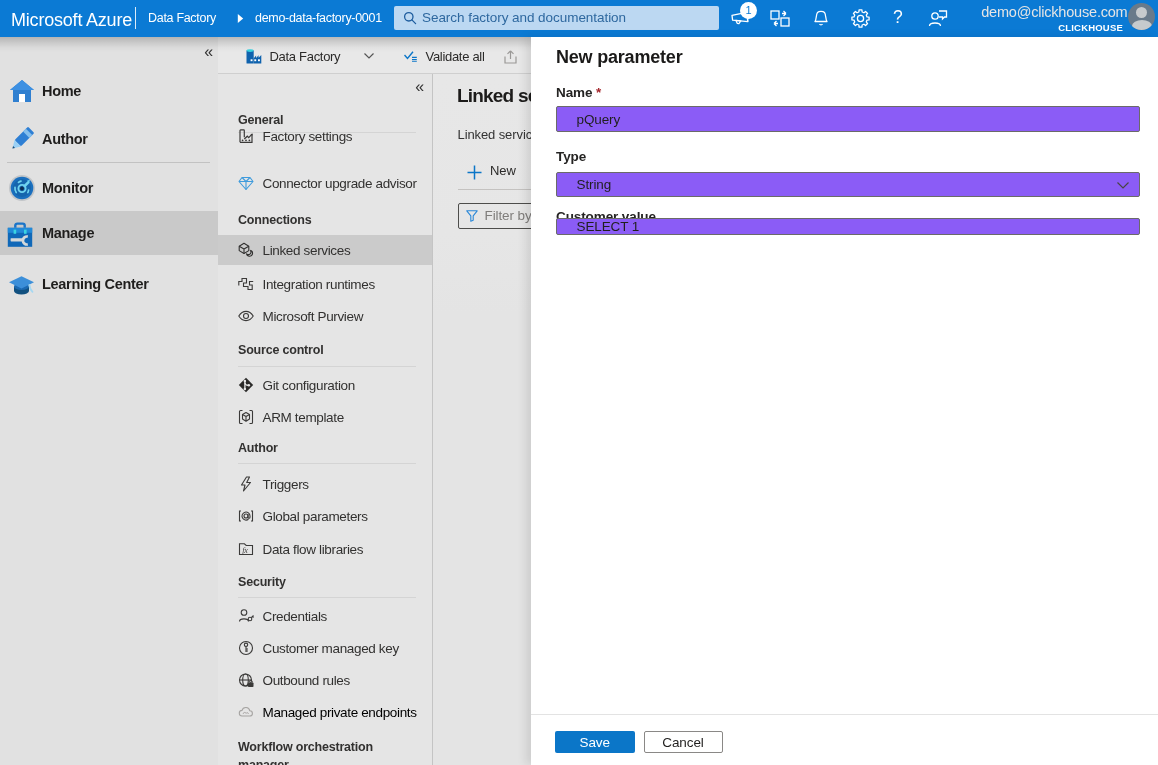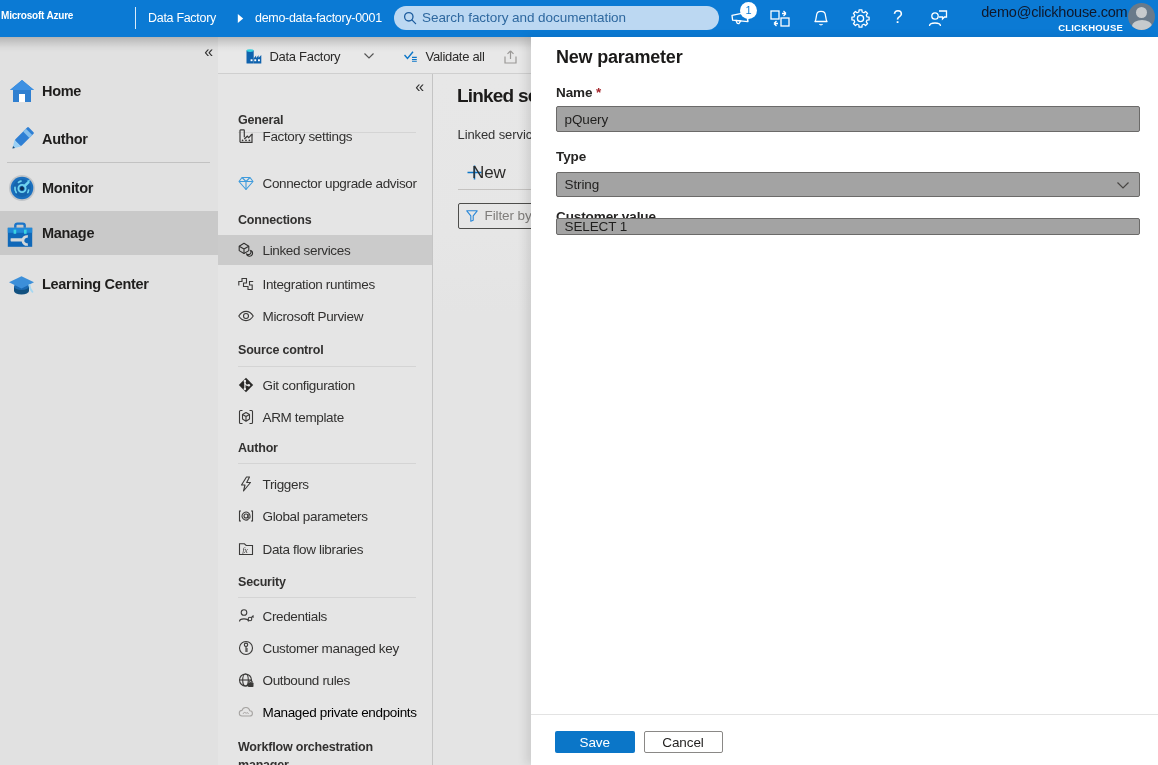--- a/index.html
+++ b/index.html
@@ -1,22 +1,22 @@
 <!DOCTYPE html>
 <html><head><meta charset="utf-8"><style>
 *{margin:0;padding:0;box-sizing:border-box}
 html,body{width:1158px;height:765px;overflow:hidden}
 body{font-family:"Liberation Sans",sans-serif;position:relative;background:#fff;letter-spacing:-0.1px}
 .abs{position:absolute}
 
 #hdr{position:absolute;left:0;top:0;width:1158px;height:37px;background:#0b7ad4;color:#fff}
-#hdr .brand{position:absolute;left:1px;top:10px;font-size:10px;font-weight:700;letter-spacing:-0.2px}
+#hdr .brand{position:absolute;left:11px;top:10px;font-size:18px;font-weight:400;letter-spacing:-0.2px}
 #hdr .sep{position:absolute;left:135px;top:7px;width:1px;height:22px;background:rgba(255,255,255,.85)}
 #hdr .bc{position:absolute;top:11px;font-size:12.5px;letter-spacing:-0.3px}
-#srch{position:absolute;left:393.5px;top:5.5px;width:325.5px;height:24px;background:#bcd8f2;border-radius:12px}
+#srch{position:absolute;left:393.5px;top:5.5px;width:325.5px;height:24px;background:#bcd8f2;border-radius:2px}
 #srch .ph{position:absolute;left:28.5px;top:4.5px;font-size:13.5px;letter-spacing:-0.05px;color:#2e689f}
 
 #side{position:absolute;left:0;top:37px;width:218px;height:728px;background:#e1e1e1}
 #side .coll{position:absolute;right:5px;top:6px;font-size:16px;color:#333}
 .sitem{position:absolute;left:0;width:218px;height:44px}
 .sitem .lbl{position:absolute;left:42px;top:50%;transform:translateY(-50%);font-size:14.5px;font-weight:700;color:#1f1e1d;letter-spacing:-0.3px}
 .sitem .ic{position:absolute;left:8px;top:50%;transform:translateY(-50%);width:28px;height:28px}
 
 #tbar{position:absolute;left:218px;top:37px;width:313px;height:37px;background:#e8e8e8;border-bottom:1px solid #cfcfcf}
 #tbar .t{position:absolute;top:11.5px;font-size:13px;letter-spacing:-0.3px;color:#2b2a29}
@@ -29,21 +29,21 @@
 .nitem{position:absolute;left:0;width:214px;height:32px}
 .nitem .lbl{position:absolute;left:44.5px;top:50%;transform:translateY(-50%);font-size:13.5px;letter-spacing:-0.35px;color:#323130;white-space:nowrap}
 .nitem .ic{position:absolute;left:20px;top:50%;transform:translateY(-50%);width:16px;height:16px}
 .nsel{background:#cbcbcb}
 
 #main{position:absolute;left:433px;top:74px;width:98px;height:691px;background:linear-gradient(180deg,#e7e7e7 0px,#e6e6e6 160px,#e4e4e4 240px,#e4e4e4 100%)}
 
 #panel{position:absolute;left:531px;top:37px;width:627px;height:728px;background:#fff;box-shadow:-5px 0 9px rgba(0,0,0,.10)}
 #panel h1{position:absolute;left:25px;top:9.5px;font-size:18px;font-weight:700;color:#1b1a19;letter-spacing:-0.2px}
 .flabel{position:absolute;left:25px;font-size:13.5px;font-weight:700;color:#252423}
-.finput{position:absolute;left:24.5px;width:584px;border:1px solid #6b6a69;border-radius:2px;background:#a3a3a3;font-size:13.5px;color:#201f1e;padding-left:8px;display:flex;align-items:center}
+.finput{position:absolute;left:24.5px;width:584px;border:1px solid #6b6a69;border-radius:2px;background:#8b5cf6;font-size:13.5px;color:#201f1e;padding-left:20px;display:flex;align-items:center}
 #pfoot{position:absolute;left:0px;top:677px;width:627px;height:1px;background:#e3e3e3}
 .btn{position:absolute;top:694px;height:22px;font-size:13.5px;display:flex;align-items:center;justify-content:center;border-radius:2px}
 </style></head>
 <body>
 
 <div id="hdr">
   <div class="brand">Microsoft Azure</div>
   <div class="sep"></div>
   <div class="bc" style="left:148px">Data Factory</div>
   <svg class="abs" style="left:237px;top:14px" width="7" height="9" viewBox="0 0 7 9">
@@ -92,21 +92,21 @@
     </svg>
   <div class="abs" style="left:893px;top:7px;font-size:17.5px;color:#fff">?</div>
 
   <svg class="abs" style="left:928px;top:9px" width="20" height="18" viewBox="0 0 20 18">
       <g fill="none" stroke="#fff" stroke-width="1.3">
         <circle cx="7" cy="7" r="3.2"></circle>
         <path d="M1.5 17 c0 -4 11 -4 11 0"></path>
         <path d="M11 2 h7.5 v6 h-2 l-2 2 v-2 h-3.5"></path>
       </g>
     </svg>
-  <div class="abs" style="right:30.5px;top:4px;font-size:14.5px;letter-spacing:-0.2px;color:#0f172a">demo@clickhouse.com</div>
+  <div class="abs" style="right:30.5px;top:4px;font-size:14.5px;letter-spacing:-0.2px;color:#e5e5e5">demo@clickhouse.com</div>
   <div class="abs" style="right:35px;top:21.5px;font-size:9.5px;font-weight:700;color:#fff;letter-spacing:0.2px">CLICKHOUSE</div>
   <div class="abs" style="left:1128px;top:2.5px;width:27px;height:27px;border-radius:50%;background:#697a8a;overflow:hidden">
     <div style="position:absolute;left:8px;top:4.5px;width:11px;height:11px;border-radius:50%;background:#c6cacd"></div>
     <div style="position:absolute;left:3.5px;top:17px;width:20px;height:12px;border-radius:50% 50% 0 0;background:#c6cacd"></div>
   </div>
 </div>
 
 <div id="side">
   <div class="coll">«</div>
   <div class="sitem" style="top:31.5px">
@@ -346,21 +346,21 @@
   <div class="nhead" style="top:664px;width:170px;line-height:18px">Workflow orchestration manager</div>
 </div>
 <div id="navdiv"></div>
 
 <div id="main">
   <div class="abs" style="left:24px;top:10.5px;font-size:19px;font-weight:700;letter-spacing:-0.8px;color:#1c1b1a;white-space:nowrap">Linked services</div>
   <div class="abs" style="left:24.5px;top:53px;font-size:13px;color:#333;white-space:nowrap">Linked services are the connec</div>
   <svg class="abs" style="left:33.5px;top:91px" width="15" height="15" viewBox="0 0 15 15">
       <path d="M7.5 0.5 V14.5 M0.5 7.5 H14.5" stroke="#0b76c8" stroke-width="1.5"></path>
     </svg>
-  <div class="abs" style="left:39px;top:89px;font-size:17px;color:#2b2a29">New</div>
+  <div class="abs" style="left:57px;top:89px;font-size:13px;color:#2b2a29">New</div>
   <div class="abs" style="left:24.5px;top:114.5px;width:75px;height:1px;background:#c4c2c0"></div>
   <div class="abs" style="left:24.5px;top:129px;width:75px;height:25.5px;border:1.3px solid #4d4d4b;border-radius:2px">
     <svg class="abs" style="left:7px;top:6px" width="12" height="12" viewBox="0 0 12 12">
         <path d="M0.8 0.8 H11.2 L7.2 5.8 V10.2 L4.8 11.2 V5.8 Z" fill="none" stroke="#2b88d8" stroke-width="1.1" stroke-linejoin="round"></path>
       </svg>
     <div class="abs" style="left:26px;top:4px;font-size:13.5px;color:#7f7d7b;white-space:nowrap">Filter by name</div>
   </div>
 </div>
 
 <div class="abs" style="left:0;top:37px;width:531px;height:15px;background:linear-gradient(180deg,rgba(0,0,0,.20) 0%,rgba(0,0,0,.10) 38%,rgba(0,0,0,.03) 70%,rgba(0,0,0,0) 100%);pointer-events:none"></div>

